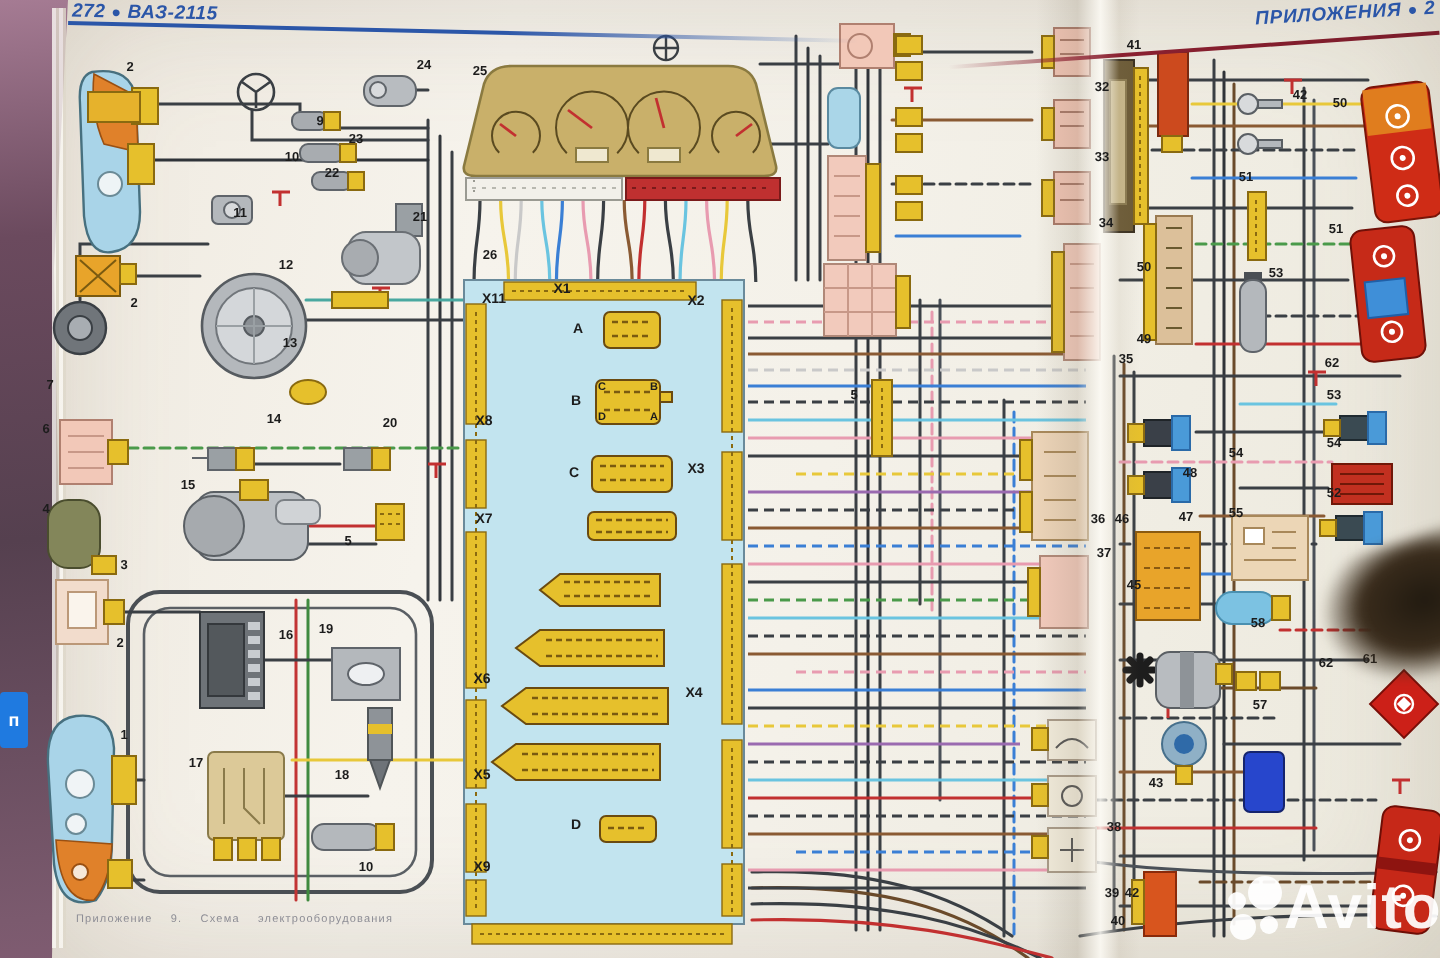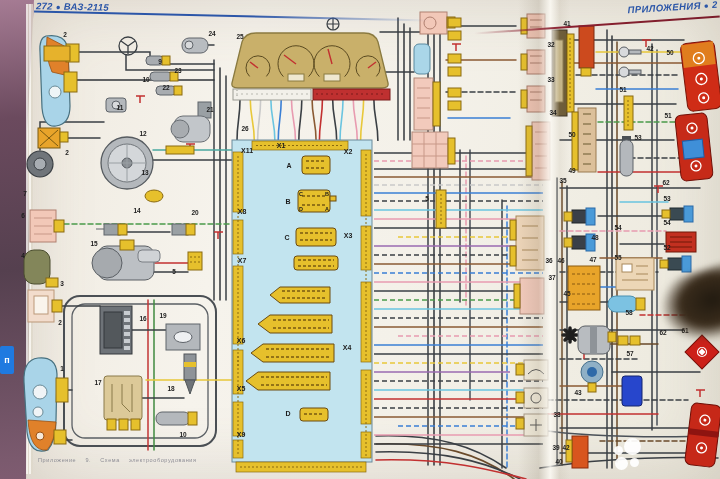--- a/index.html
+++ b/index.html
@@ -720,13 +720,14 @@
 
 <div class="tab">п</div>
 <div class="caption">Приложение 9.  Схема электрооборудования</div>
 <div class="finger"></div>
 
 <div class="watermark">
   <span class="wm-c wm-c1"></span>
   <span class="wm-c wm-c2"></span>
   <span class="wm-c wm-c3"></span>
   <span class="wm-c wm-c4"></span>
+  <span class="wm-text">Avito</span>
 </div>
 
 </body></html>

